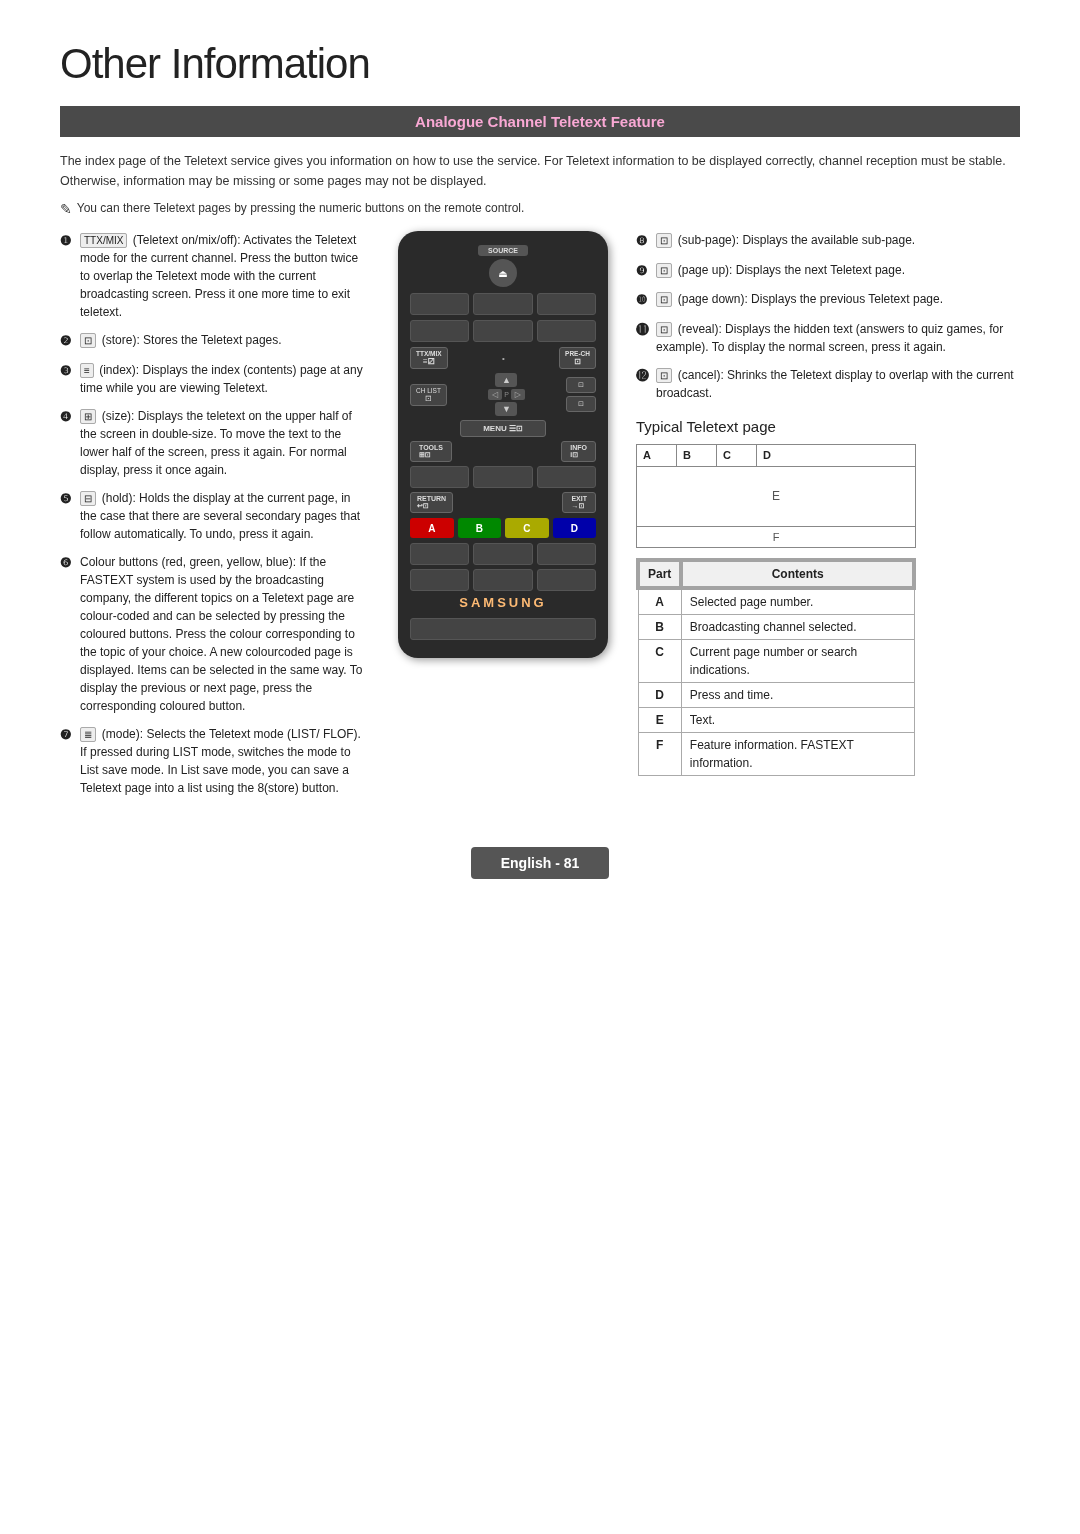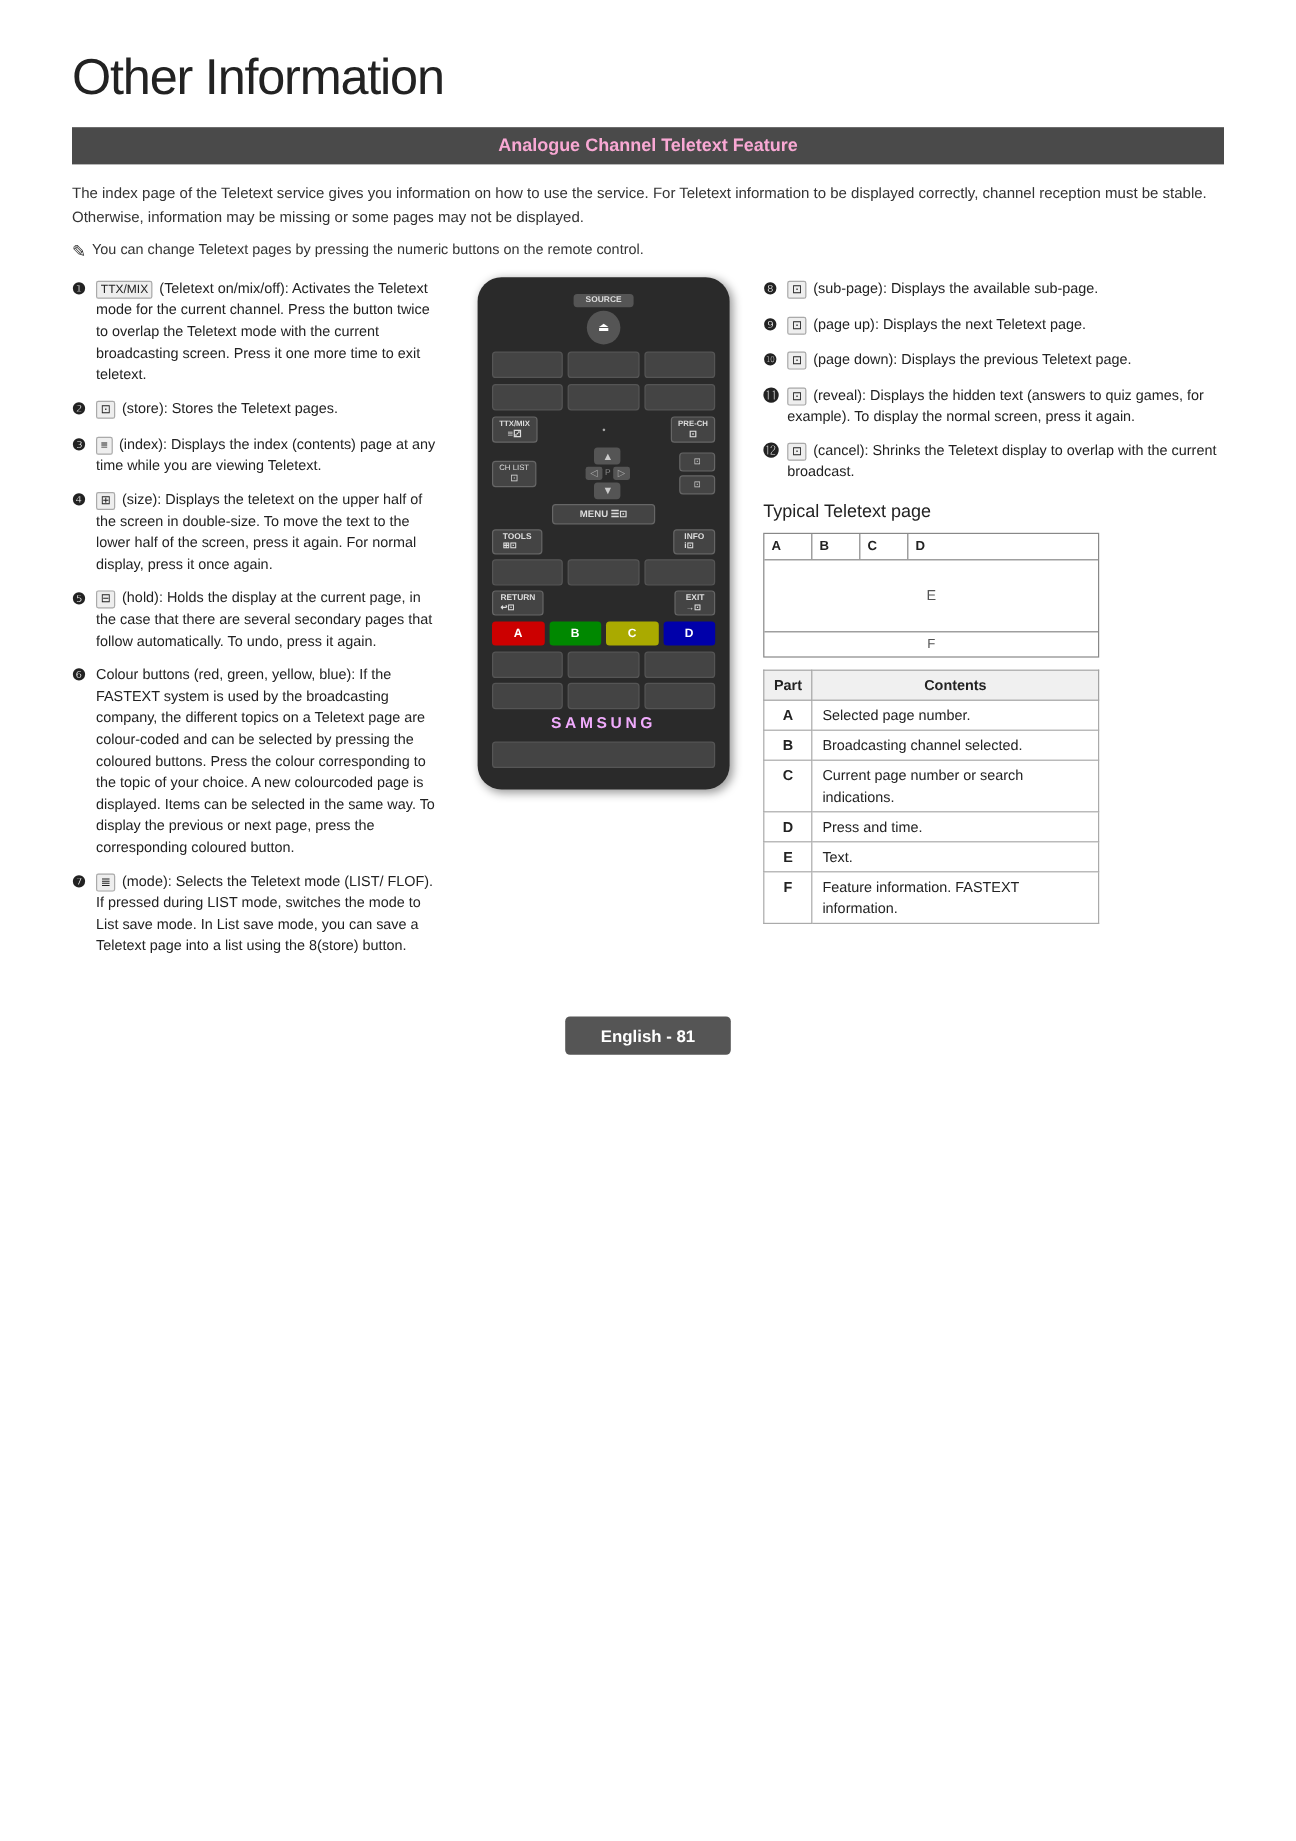--- a/index.html
+++ b/index.html
@@ -96,21 +96,21 @@
       border-radius: 3px;
       height: 22px;
       display: flex;
       align-items: center;
       justify-content: center;
       color: #ccc;
       font-size: 7px;
     }
     .samsung-logo {
       text-align: center;
-      color: #f0abfc;
+      color: #fdba74;
       font-size: 13px;
       font-weight: bold;
       letter-spacing: 3px;
       margin: 4px 0 8px 0;
     }
     .remote-bottom-btn {
       background: #444;
       border: 1px solid #555;
       border-radius: 3px;
       width: 100%;
@@ -162,21 +162,21 @@
       color: #555;
       padding: 2px 0;
     }
     .teletext-table {
       border-collapse: collapse;
       width: 280px;
       font-size: 12px;
     }
     .teletext-table th {
       background: #f0f0f0;
-      border: 1px solid #a3a3a3;
+      border: 4px solid #a3a3a3;
       padding: 3px 8px;
       text-align: center;
     }
     .teletext-table td {
       border: 1px solid #aaa;
       padding: 3px 8px;
       vertical-align: top;
     }
     .teletext-table td:first-child {
       font-weight: bold;
@@ -208,21 +208,21 @@
 </head>
 <body>
 
 <h1 class="page-title">Other Information</h1>
 
 <div class="section-header">Analogue Channel Teletext Feature</div>
 
 <p class="intro-text">The index page of the Teletext service gives you information on how to use the service. For Teletext information to be displayed correctly, channel reception must be stable. Otherwise, information may be missing or some pages may not be displayed.</p>
 
 <div class="note-text">
-  <span>You can change Teletext pages by pressing the numeric buttons on the remote control.</span>
+  <span>You can there Teletext pages by pressing the numeric buttons on the remote control.</span>
 </div>
 
 <div class="main-layout">
 
   <div class="left-col">
     <div class="item">
       <span class="item-num">❶</span>
       <div class="item-content">
         <span class="item-icon">TTX/MIX</span>
         (Teletext on/mix/off): Activates the Teletext mode for the current channel. Press the button twice to overlap the Teletext mode with the current broadcasting screen. Press it one more time to exit teletext.

